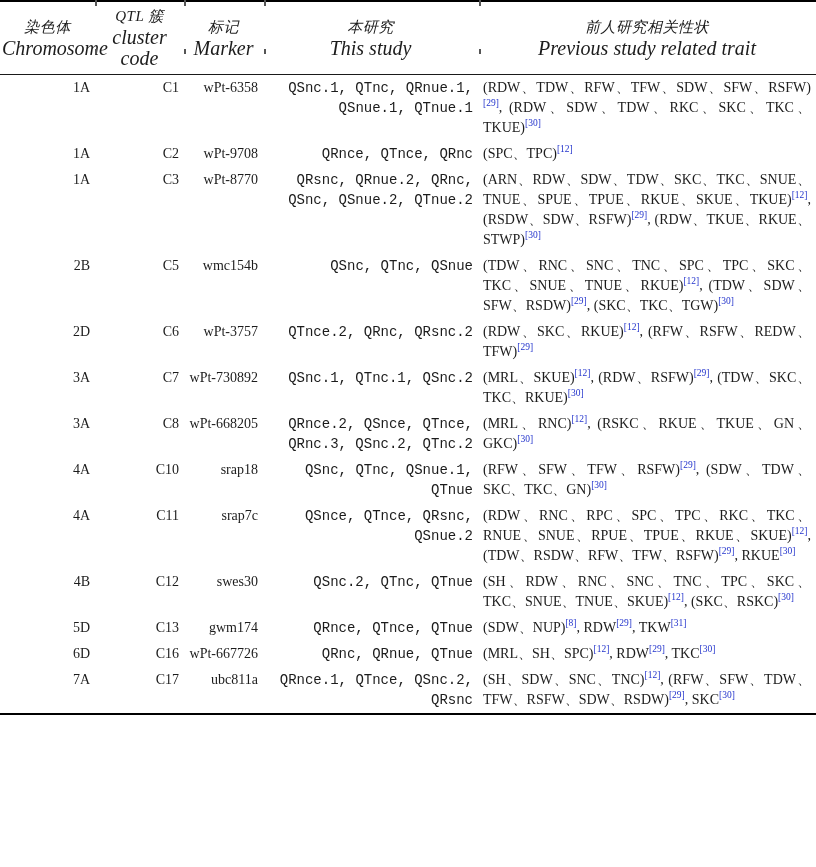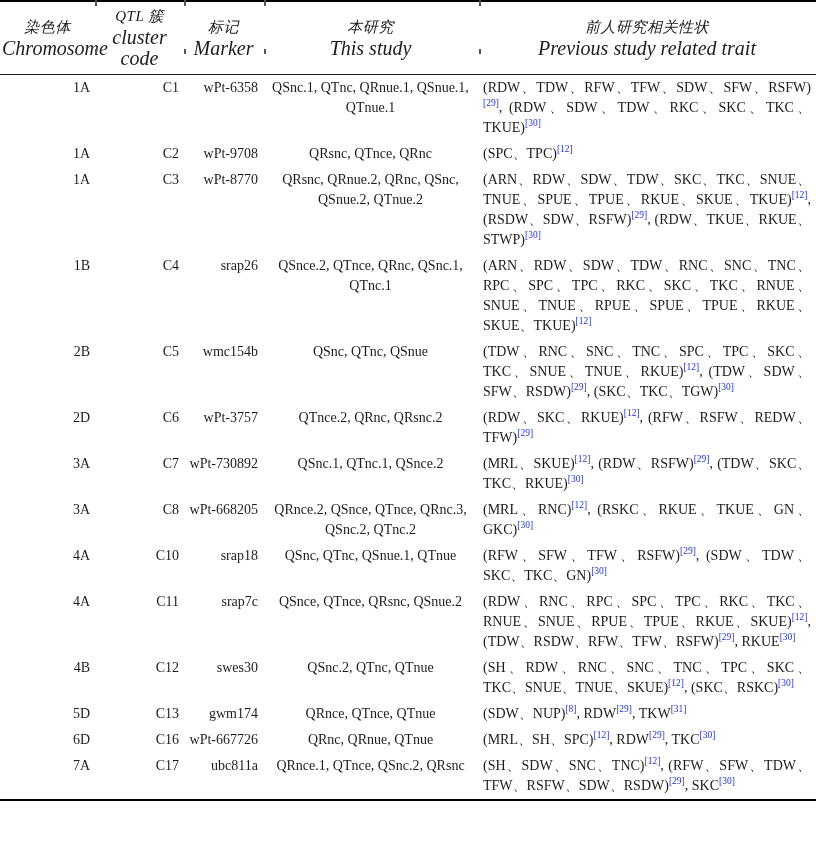--- a/index.html
+++ b/index.html
@@ -37,21 +37,21 @@
   }
   th .zh { font-size: 15px; letter-spacing: 0.5px; }
   th .en { font-size: 20px; }
   td {
     vertical-align: top;
     padding: 3px 5px 3px 5px;
     font-size: 14px;
     line-height: 20px;
   }
   td.c-center { text-align: right; }
-  td.c-left   { text-align: center; }
+  td.c-left   { text-align: right; font-family: Liberation Mono, monospace; }
   td.c-just   { text-align: justify; }
   sup.ref {
     color: #2233cc;
     font-size: 9.5px;
     line-height: 0;
     vertical-align: super;
     letter-spacing: 0;
   }
   
   .tick {
@@ -104,56 +104,49 @@
     <td class="c-center">1A</td>
     <td class="c-center">C1</td>
     <td class="c-center">wPt-6358</td>
     <td class="c-left">QSnc.1, QTnc, QRnue.1, QSnue.1, QTnue.1</td>
     <td class="c-just">(RDW、TDW、RFW、TFW、SDW、SFW、RSFW)<sup class="ref">[29]</sup>, (RDW、SDW、TDW、RKC、SKC、TKC、TKUE)<sup class="ref">[30]</sup></td>
   </tr>
         <tr>
     <td class="c-center">1A</td>
     <td class="c-center">C2</td>
     <td class="c-center">wPt-9708</td>
-    <td class="c-left">QRsnc, QTnce, QRnc</td>
+    <td class="c-left">QRnce, QTnce, QRnc</td>
     <td class="c-just">(SPC、TPC)<sup class="ref">[12]</sup></td>
   </tr>
         <tr>
     <td class="c-center">1A</td>
     <td class="c-center">C3</td>
     <td class="c-center">wPt-8770</td>
     <td class="c-left">QRsnc, QRnue.2, QRnc, QSnc, QSnue.2, QTnue.2</td>
     <td class="c-just">(ARN、RDW、SDW、TDW、SKC、TKC、SNUE、TNUE、SPUE、TPUE、RKUE、SKUE、TKUE)<sup class="ref">[12]</sup>, (RSDW、SDW、RSFW)<sup class="ref">[29]</sup>, (RDW、TKUE、RKUE、STWP)<sup class="ref">[30]</sup></td>
   </tr>
         <tr>
-    <td class="c-center">1B</td>
-    <td class="c-center">C4</td>
-    <td class="c-center">srap26</td>
-    <td class="c-left">QSnce.2, QTnce, QRnc, QSnc.1, QTnc.1</td>
-    <td class="c-just">(ARN、RDW、SDW、TDW、RNC、SNC、TNC、RPC、SPC、TPC、RKC、SKC、TKC、RNUE、SNUE、TNUE、RPUE、SPUE、TPUE、RKUE、SKUE、TKUE)<sup class="ref">[12]</sup></td>
-  </tr>
-        <tr>
     <td class="c-center">2B</td>
     <td class="c-center">C5</td>
     <td class="c-center">wmc154b</td>
     <td class="c-left">QSnc, QTnc, QSnue</td>
     <td class="c-just">(TDW、RNC、SNC、TNC、SPC、TPC、SKC、TKC、SNUE、TNUE、RKUE)<sup class="ref">[12]</sup>, (TDW、SDW、SFW、RSDW)<sup class="ref">[29]</sup>, (SKC、TKC、TGW)<sup class="ref">[30]</sup></td>
   </tr>
         <tr>
     <td class="c-center">2D</td>
     <td class="c-center">C6</td>
     <td class="c-center">wPt-3757</td>
     <td class="c-left">QTnce.2, QRnc, QRsnc.2</td>
     <td class="c-just">(RDW、SKC、RKUE)<sup class="ref">[12]</sup>, (RFW、RSFW、REDW、TFW)<sup class="ref">[29]</sup></td>
   </tr>
         <tr>
     <td class="c-center">3A</td>
     <td class="c-center">C7</td>
     <td class="c-center">wPt-730892</td>
-    <td class="c-left">QSnc.1, QTnc.1, QSnce.2</td>
+    <td class="c-left">QSnc.1, QTnc.1, QSnc.2</td>
     <td class="c-just">(MRL、SKUE)<sup class="ref">[12]</sup>, (RDW、RSFW)<sup class="ref">[29]</sup>, (TDW、SKC、TKC、RKUE)<sup class="ref">[30]</sup></td>
   </tr>
         <tr>
     <td class="c-center">3A</td>
     <td class="c-center">C8</td>
     <td class="c-center">wPt-668205</td>
     <td class="c-left">QRnce.2, QSnce, QTnce, QRnc.3, QSnc.2, QTnc.2</td>
     <td class="c-just">(MRL、RNC)<sup class="ref">[12]</sup>, (RSKC、RKUE、TKUE、GN、GKC)<sup class="ref">[30]</sup></td>
   </tr>
         <tr>

